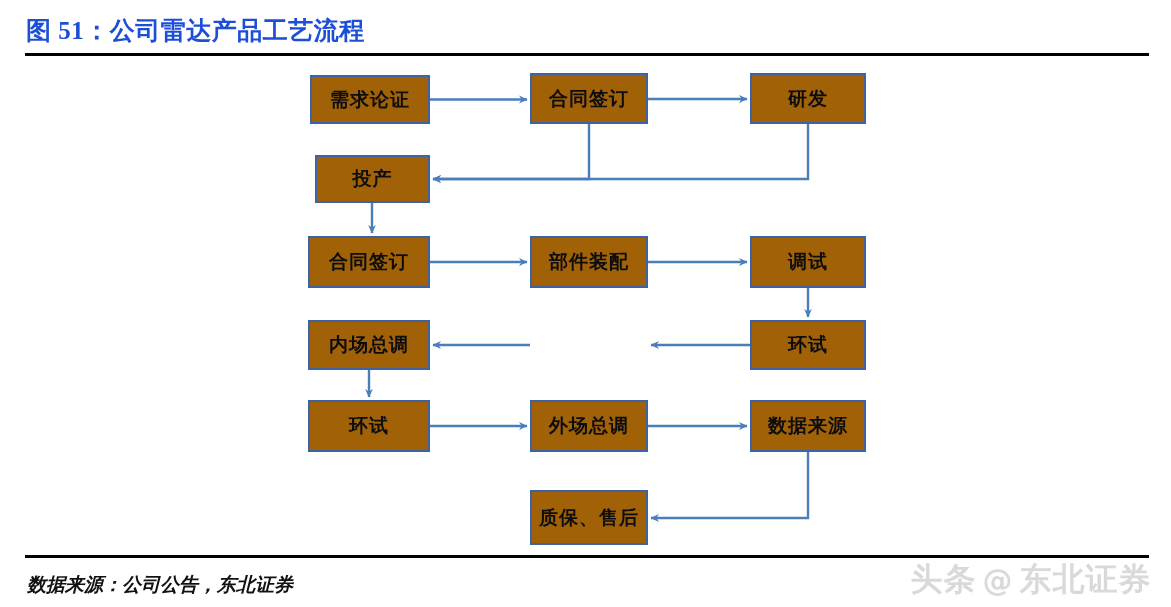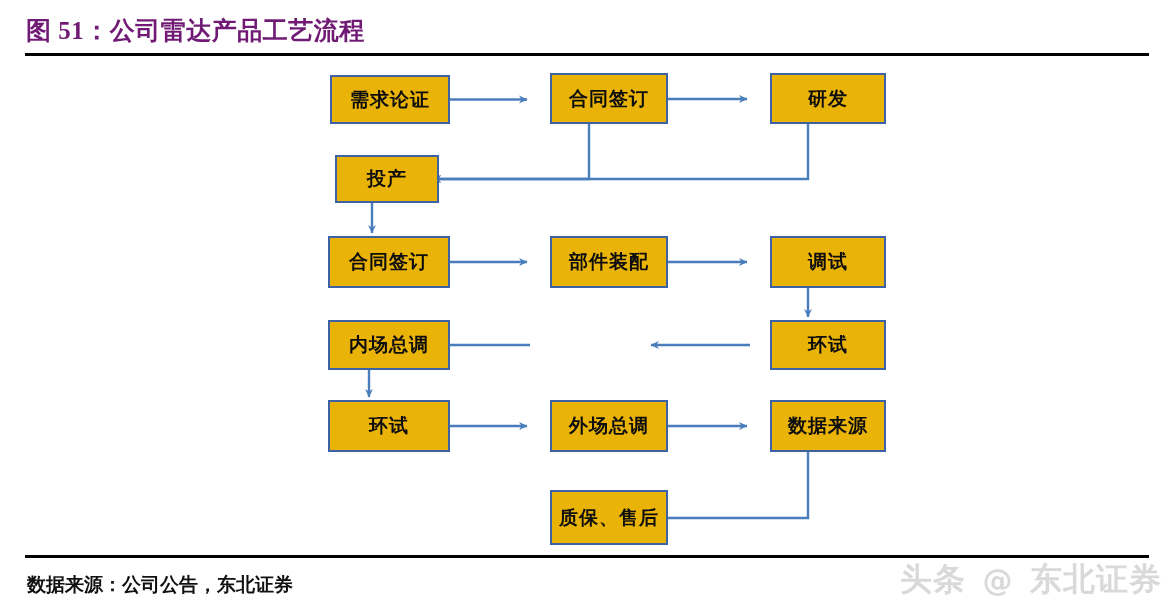--- a/index.html
+++ b/index.html
@@ -16,21 +16,21 @@
   }
 
   
   #figure-title {
     position: absolute;
     left: 26px;
     top: 14px;
     font-size: 25px;
     font-weight: bold;
     letter-spacing: 0.5px;
-    color: #701a75;
+    color: #1d4ed8;
     white-space: nowrap;
   }
   #title-rule {
     position: absolute;
     left: 25px;
     top: 53px;
     width: 1124px;
     height: 3px;
     background: #000000;
   }
@@ -45,30 +45,31 @@
     background: #000000;
   }
   #source-note {
     position: absolute;
     left: 27px;
     top: 572px;
     font-size: 19px;
     font-weight: bold;
     color: #111111;
     white-space: nowrap;
+    font-style: italic;
   }
   #watermark {
     position: absolute;
     left: 900px;
     top: 558px;
     width: 262px;
     height: 44px;
     display: flex;
     align-items: center;
-    justify-content: space-between;
+    justify-content: center;
     gap: 6px;
     color: #d8d8d8;
     font-family: "DejaVu Sans", "Liberation Sans", sans-serif;
     font-size: 32px;
     font-weight: bold;
     letter-spacing: 1px;
     opacity: 0.95;
     pointer-events: none;
     white-space: nowrap;
   }
@@ -88,33 +89,32 @@
     position: absolute;
     left: 0;
     top: 0;
     width: 1171px;
     height: 495px;
   }
 
   .node {
     position: absolute;
     box-sizing: border-box;
-    background: #eab308;
+    background: #a16207;
     border: 2px solid #3d63a5;
     display: flex;
     align-items: center;
     justify-content: center;
     font-family: "Liberation Serif", "DejaVu Serif", serif;
     font-weight: bold;
     font-size: 19px;
     color: #0d0d0d;
     letter-spacing: 1px;
     z-index: 2;
     user-select: none;
-    margin-left: 20px;
   }
 </style>
 </head>
 <body>
 
 <div id="figure-title">图 51：公司雷达产品工艺流程</div>
 <div id="title-rule"></div>
 
 <div id="flow-canvas">
 
@@ -148,21 +148,21 @@
       <path d="M648,368 L747,368"></path>
 
       <path d="M808,394 L808,460 L651,460"></path>
     </g>
   </svg>
 
   <div class="node" style="left:310px; top:17px;  width:120px; height:49px;">需求论证</div>
   <div class="node" style="left:530px; top:15px;  width:118px; height:51px;">合同签订</div>
   <div class="node" style="left:750px; top:15px;  width:116px; height:51px;">研发</div>
 
-  <div class="node" style="left:315px; top:97px;  width:104px; height:48px;">投产</div>
+  <div class="node" style="left:315px; top:97px;  width:115px; height:48px;">投产</div>
 
   <div class="node" style="left:308px; top:178px; width:122px; height:52px;">合同签订</div>
   <div class="node" style="left:530px; top:178px; width:118px; height:52px;">部件装配</div>
   <div class="node" style="left:750px; top:178px; width:116px; height:52px;">调试</div>
 
   <div class="node" style="left:308px; top:262px; width:122px; height:50px;font-family:Liberation Serif, serif;">内场总调</div>
   <div class="node" style="left:750px; top:262px; width:116px; height:50px;">环试</div>
 
   <div class="node" style="left:308px; top:342px; width:122px; height:52px;">环试</div>
   <div class="node" style="left:530px; top:342px; width:118px; height:52px;font-family:Liberation Serif, serif;">外场总调</div>

